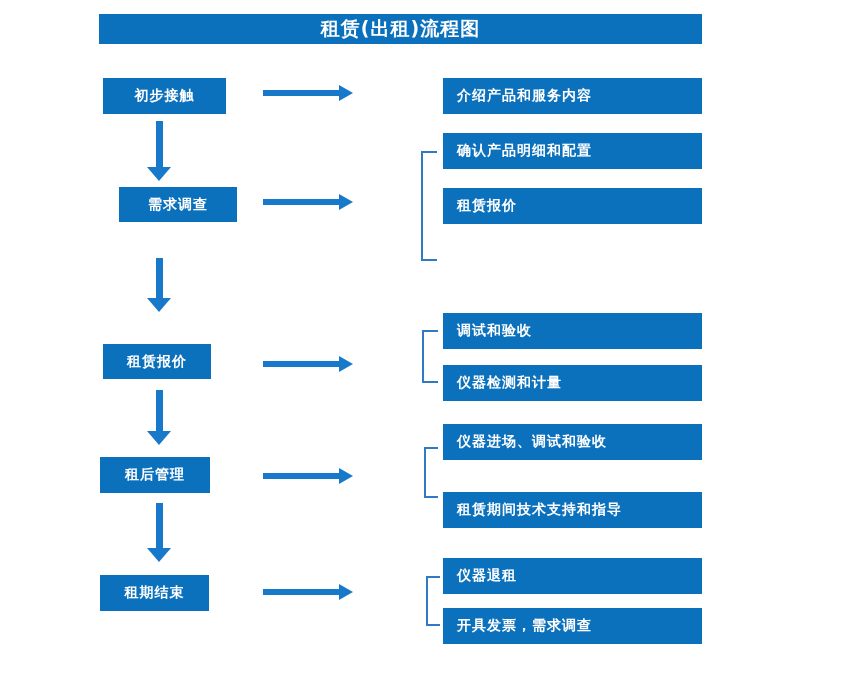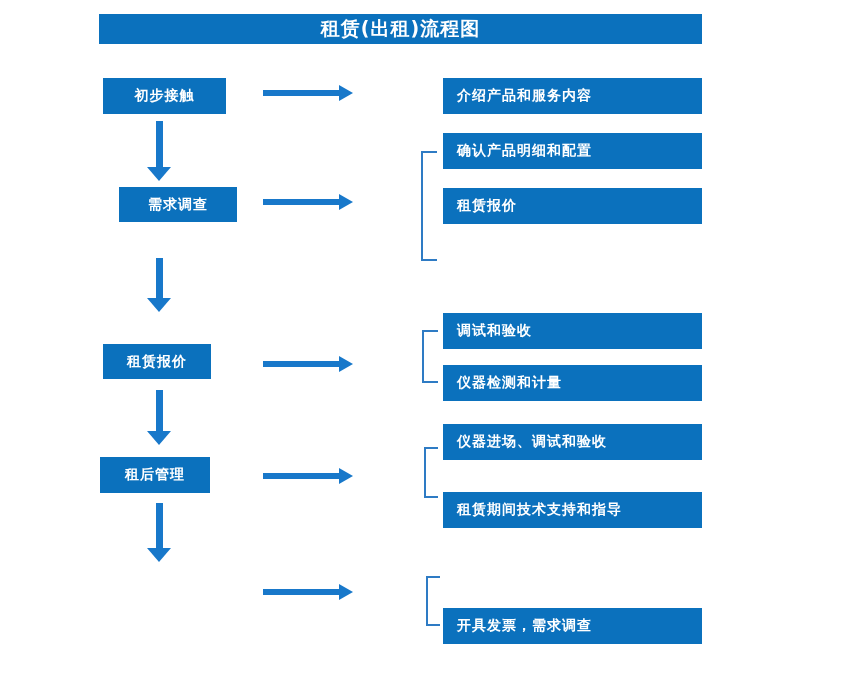--- a/index.html
+++ b/index.html
@@ -96,20 +96,21 @@
 <body>
 
 <div class="canvas">
 
   <div class="banner" style="left:99px; top:14px; width:603px; height:30px;">租赁(出租)流程图</div>
 
   <div class="box step" style="left:103px; top:78px;  width:123px; height:36px;">初步接触</div>
   <div class="box step" style="left:119px; top:187px; width:118px; height:35px;">需求调查</div>
   <div class="box step" style="left:103px; top:344px; width:108px; height:35px;">租赁报价</div>
   <div class="box step" style="left:100px; top:457px; width:110px; height:36px;">租后管理</div>
+  <div class="box step" style="left:100px; top:575px; width:109px; height:36px;">租期结束</div>
 
   <div class="varrow" style="left:147px; top:121px;">
     <i class="shaft" style="height:46px;"></i>
       <i class="head"></i>
   </div>
   <div class="varrow" style="left:147px; top:258px;">
     <i class="shaft" style="height:40px;"></i>
       <i class="head"></i>
   </div>
   <div class="varrow" style="left:147px; top:390px;">
@@ -147,15 +148,16 @@
   <div class="bracket" style="left:424px; top:447px; width:14px; height:51px;"></div>
   <div class="bracket" style="left:426px; top:576px; width:14px; height:50px;"></div>
 
   <div class="box out" style="left:443px; top:78px;">介绍产品和服务内容</div>
   <div class="box out" style="left:443px; top:133px;">确认产品明细和配置</div>
   <div class="box out" style="left:443px; top:188px;">租赁报价</div>
   <div class="box out" style="left:443px; top:313px;">调试和验收</div>
   <div class="box out" style="left:443px; top:365px;">仪器检测和计量</div>
   <div class="box out" style="left:443px; top:424px;">仪器进场、调试和验收</div>
   <div class="box out" style="left:443px; top:492px;text-align:center;">租赁期间技术支持和指导</div>
+  <div class="box out" style="left:443px; top:558px;">仪器退租</div>
   <div class="box out" style="left:443px; top:608px;">开具发票，需求调查</div>
 
 </div>
 
 </body></html>

